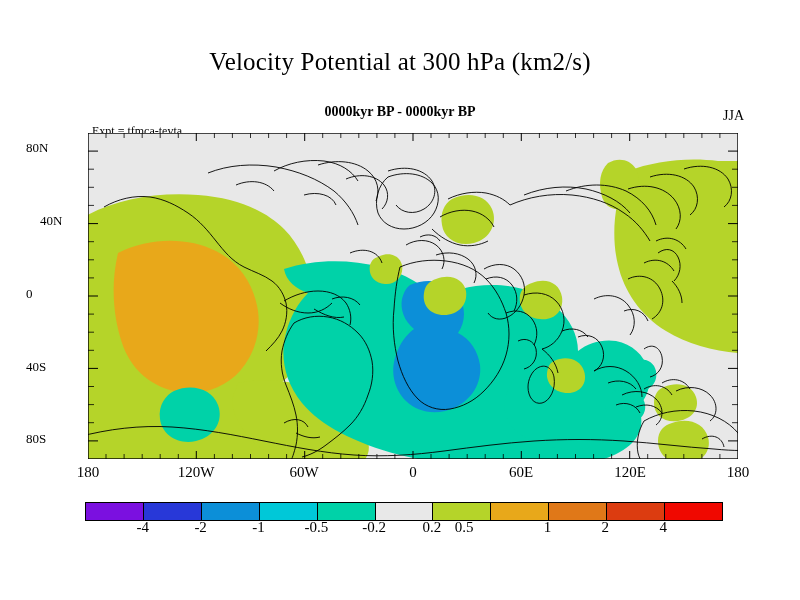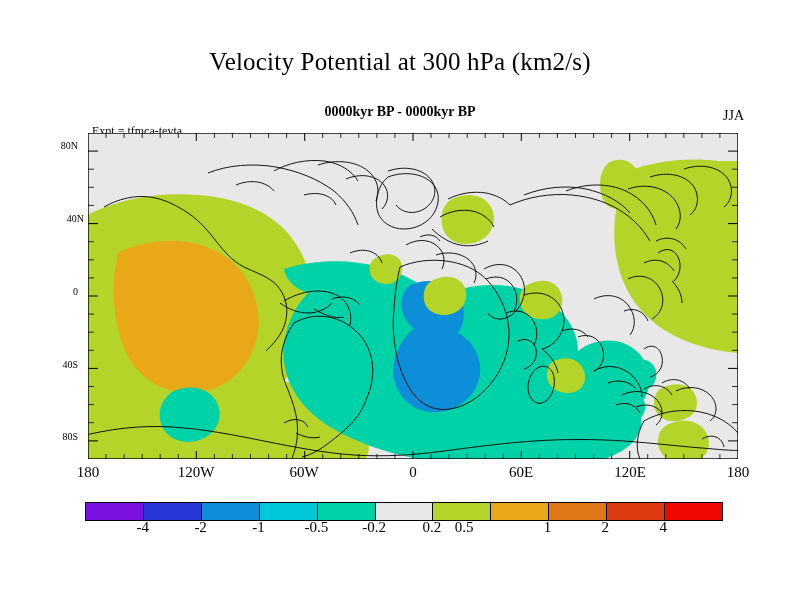--- a/index.html
+++ b/index.html
@@ -14,21 +14,21 @@
          font-size:13px;}
   .period{position:absolute;left:0;top:104px;width:800px;text-align:center;
           font-size:14px;font-weight:bold;}
 
   .expt{position:absolute;left:84px;top:124px;font-size:12px;margin-left:8px;}
   .season{position:absolute;right:56px;top:108px;font-size:14px;}
 
   .plotwrap{position:absolute;left:88px;top:133px;width:650px;height:326px;}
   .plotwrap svg{display:block;}
 
-  .ylab{position:absolute;font-size:10px;text-align:right;width:52px;}
+  .ylab{position:absolute;font-size:13px;width:52px;}
   .xlab{position:absolute;font-size:15px;text-align:center;width:60px;top:464px;}
 
   .cbar{position:absolute;left:85px;top:502px;width:636px;height:17px;
         border:1px solid #000;display:flex;box-sizing:content-box;}
   .cbar span{flex:1 1 0;display:block;height:100%;}
   .cbtick{position:absolute;top:519px;font-size:15px;text-align:center;width:50px;}
 </style>
 </head>
 <body>
 
@@ -257,21 +257,21 @@
           <path d="M 650,36.2 L 644,36.2 M 650,54.3 L 644,54.3 M 650,72.4 L 644,72.4
                    M 650,108.7 L 644,108.7 M 650,126.8 L 644,126.8 M 650,144.9 L 644,144.9
                    M 650,181.1 L 644,181.1 M 650,199.2 L 644,199.2 M 650,217.3 L 644,217.3
                    M 650,253.5 L 644,253.5 M 650,271.6 L 644,271.6 M 650,289.7 L 644,289.7"></path>
         </g>
       </g>
     </svg>
   </div>
 
   <div class="ylab" style="left:26px;top:140px">80N</div>
-  <div class="ylab" style="left:32px;top:213px">40N</div>
+  <div class="ylab" style="left:40px;top:213px">40N</div>
   <div class="ylab" style="left:26px;top:286px">0</div>
   <div class="ylab" style="left:26px;top:359px">40S</div>
   <div class="ylab" style="left:26px;top:431px">80S</div>
 
   <div class="xlab" style="left:58px">180</div>
   <div class="xlab" style="left:166px">120W</div>
   <div class="xlab" style="left:274px">60W</div>
   <div class="xlab" style="left:383px">0</div>
   <div class="xlab" style="left:491px">60E</div>
   <div class="xlab" style="left:600px">120E</div>

